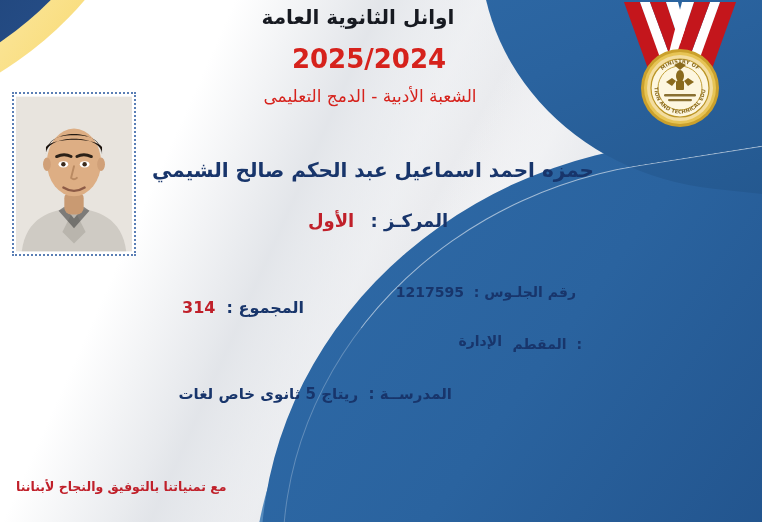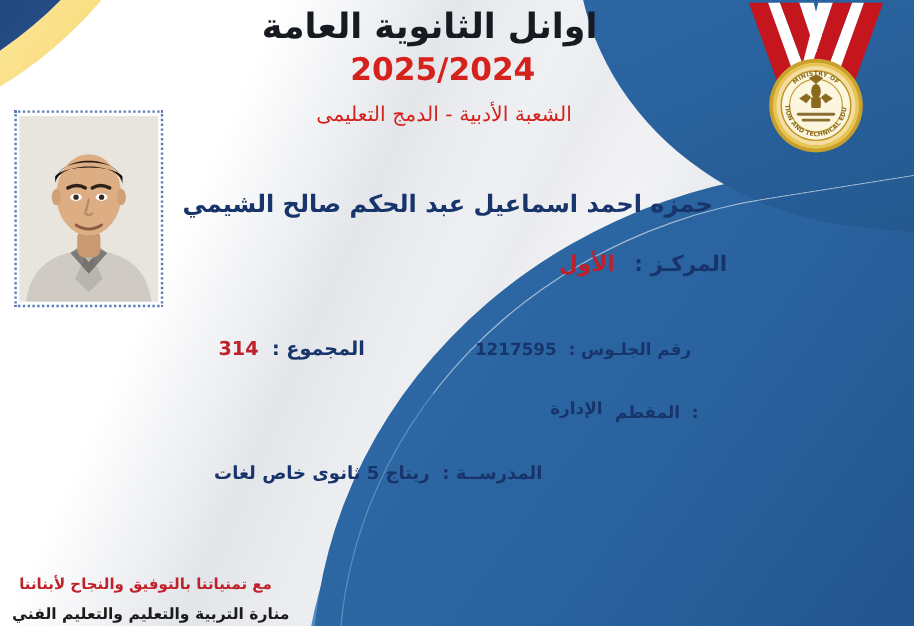--- a/index.html
+++ b/index.html
@@ -129,21 +129,21 @@
   }
   .photo-frame svg{ display:block; width:100%; height:100%; }
 
   
   .content{ position:absolute; inset:0; z-index:12; }
 
   .title-main{
     position:absolute;
     left:0; right:0; top:5px;
     text-align:center;
-    font-size:29px;
+    font-size:20px;
     font-weight:bold;
     color:#171a21;
     letter-spacing:0px;
     font-family:"DejaVu Sans", sans-serif;
     padding-right:46px;
   }
   .title-year{
     position:absolute;
     left:0; right:0; top:44px;
     text-align:center;
@@ -172,39 +172,40 @@
     font-weight:bold;
     color:#18356b;
     padding-right:16px;
   }
 
   .rank-row{
     position:absolute;
     top:210px;
     right:150px;
     left:150px;
+    text-align:center;
     font-size:18px;
     font-weight:bold;
     color:#18356b;
     padding-right:6px;
   }
   .rank-row .v{ color:#c0202a; margin-right:10px; }
 
   .row{
     position:absolute;
     font-size:15px;
     font-weight:bold;
     color:#18356b;
     white-space:nowrap;
   }
   .row .lbl{ color:#18356b; }
   .row .val{ color:#18356b;margin-top:29px; }
   .row .val-red{ color:#c0202a; }
 
-  .row-total   { top:281px; right:458px; font-size:16px; }
+  .row-total   { top:298px; right:458px; font-size:16px; }
   .row-seat    { top:284px; right:186px; font-size:14px; }
   .row-gov     { top:331px; right:452px; font-size:15px; }
   .row-admin   { top:333px; right:260px; font-size:14px; }
   .row-adminv  { top:336px; right:180px; font-size:14px; }
   .row-school  { top:385px; right:310px; font-size:15px; }
 
   .footer-wish{
     position:absolute;
     left:16px; top:479px;
     font-size:12.5px;
@@ -364,16 +365,15 @@
     </div>
 
     <div class="row row-school">
       <span class="lbl">المدرســة</span>
       <span class="sep">:</span>&nbsp;
       <span class="val">ريتاج 5 ثانوى خاص لغات</span>
     </div>
 
     <div class="footer-wish">مع تمنياتنا بالتوفيق والنجاح لأبناننا</div>
 
-    <div class="footer-sub">منارة التربية والتعليم والتعليم الفني</div>
   </div>
 
 </div>
 
 </body></html>

